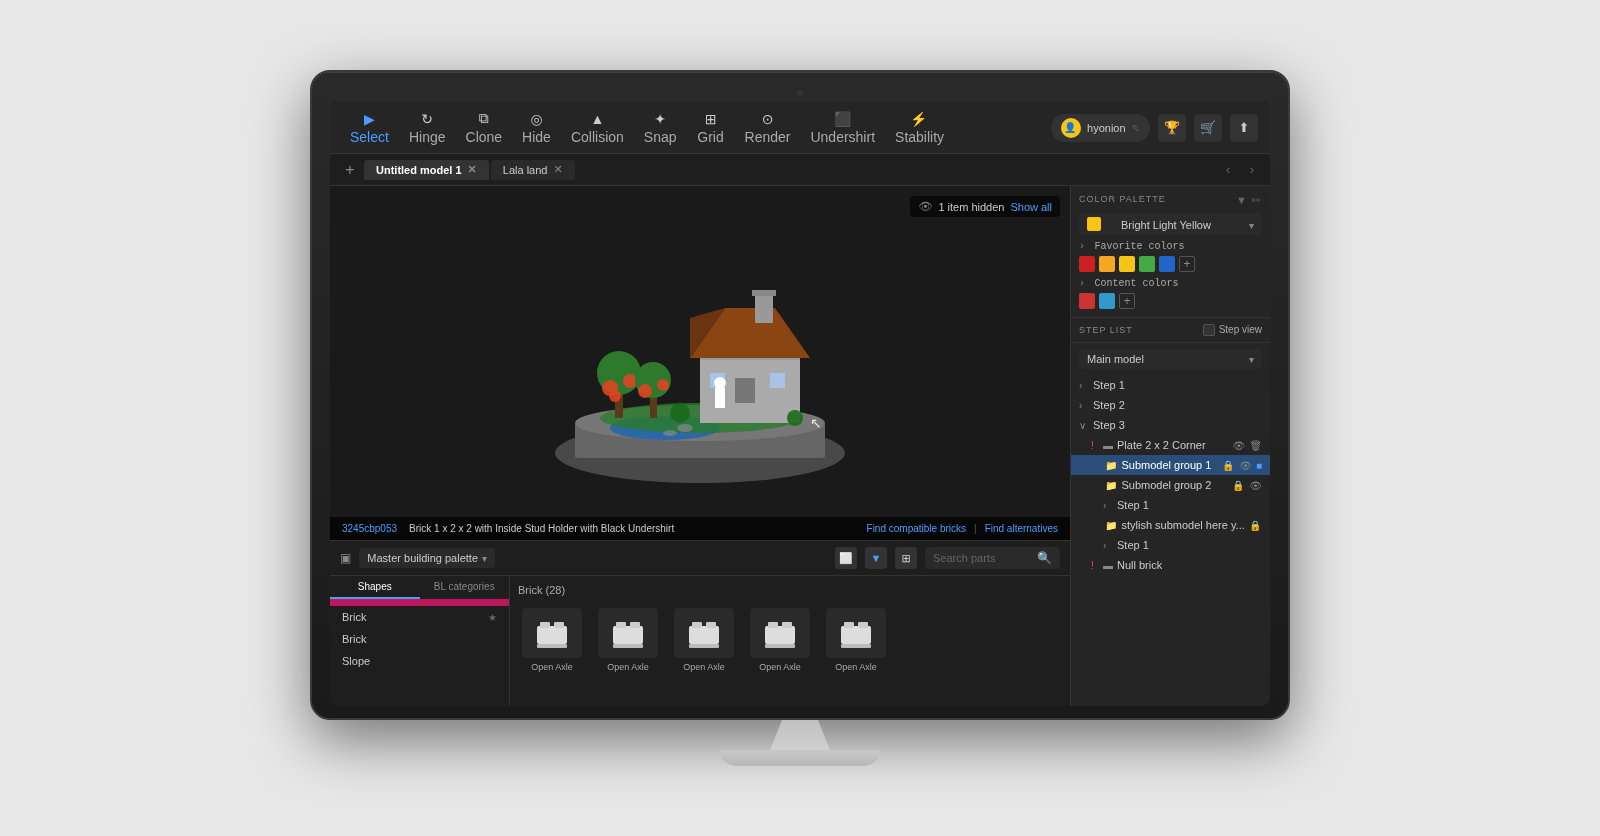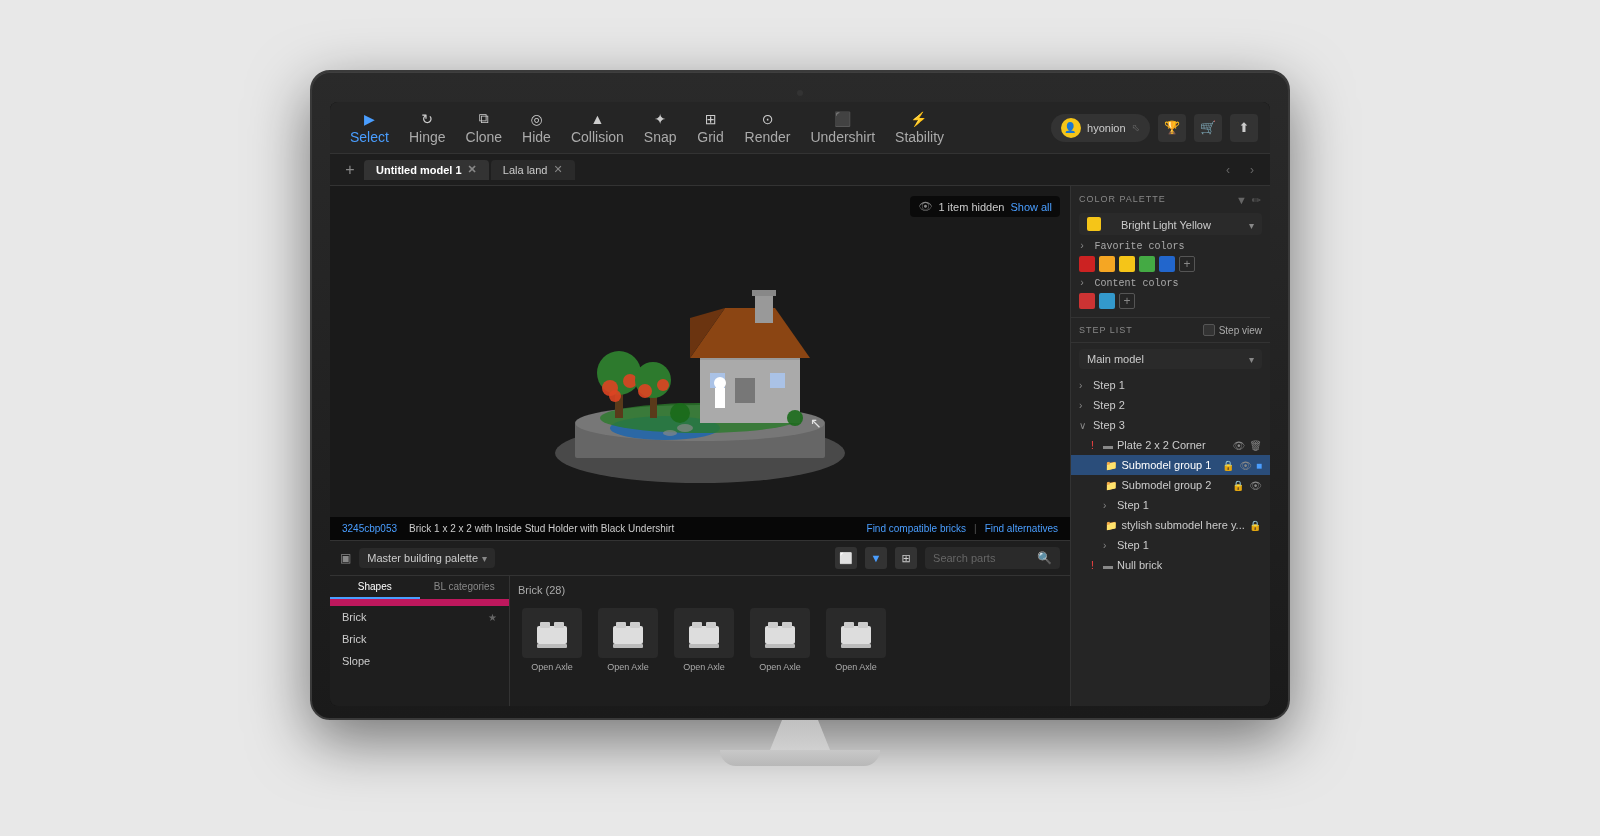--- a/index.html
+++ b/index.html
@@ -498,21 +498,20 @@
 
     .step-list-title {
       font-size: 9px;
       color: #888;
       letter-spacing: 1px;
       text-transform: uppercase;
     }
 
     .step-view-toggle {
       display: flex;
-      align-items: center;
       gap: 4px;
       cursor: pointer;
     }
 
     .step-view-checkbox {
       width: 12px;
       height: 12px;
       border: 1px solid #555;
       border-radius: 2px;
       background: #333;

